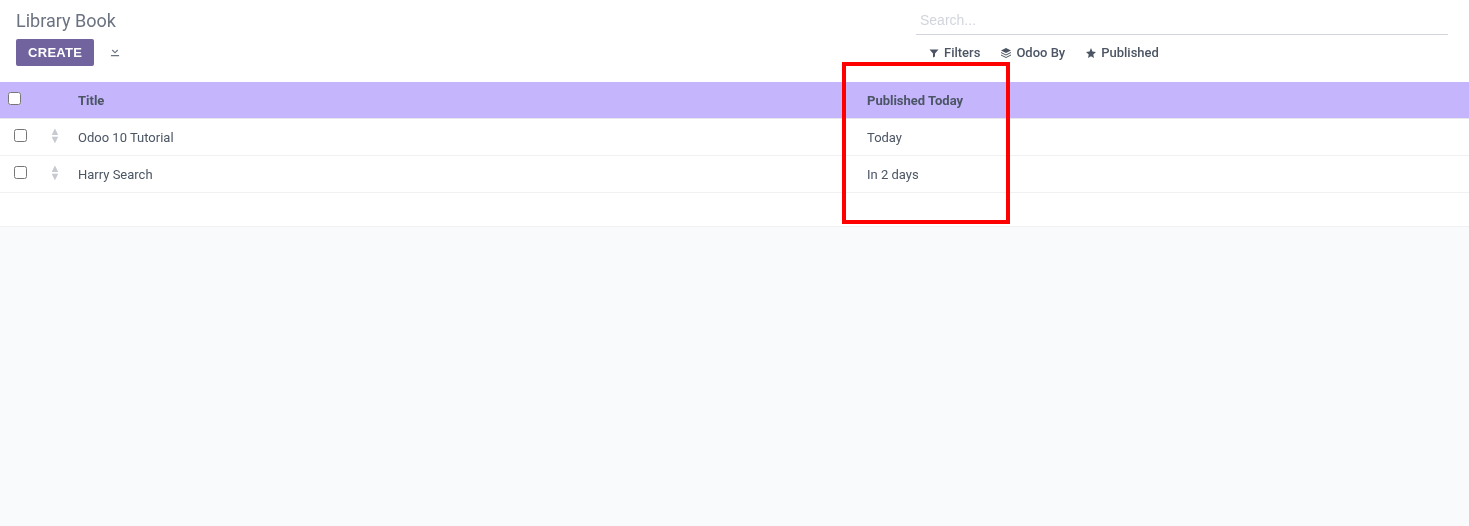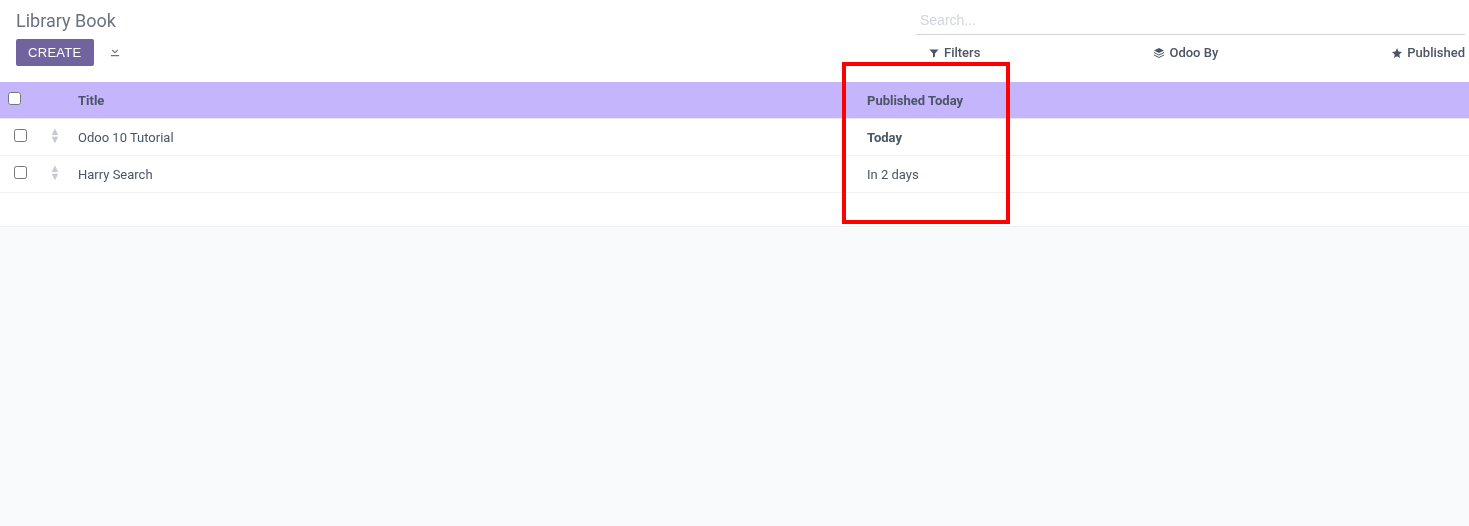--- a/index.html
+++ b/index.html
@@ -7,41 +7,41 @@
     width: 1469px;
     height: 526px;
     font-family: -apple-system, BlinkMacSystemFont, "Segoe UI", Roboto, "Helvetica Neue", Arial, sans-serif;
     font-size: 13px;
     color: #374151;
     background: #f9f9f9;
     overflow: hidden;
   }
   body { background: #ffffff; }
 
-  .controlpanel { padding: 8px 4px 8px 16px; }
+  .controlpanel { padding: 8px 21px 8px 16px; }
   .cp-top { display: flex; align-items: flex-start; }
   .cp-left { flex: 0 0 900px; }
   .cp-right { flex: 1; }
 
   .breadcrumb {
     font-size: 18px;
     color: #6b7280;
     font-weight: 400;
     margin-top: 2px;
     margin-bottom: 8px;
   }
 
   .btn-row { display: flex; align-items: center; gap: 8px; margin-top: 4px; }
   .btn-create {
     background: #71639e;
     color: #fff;
     border: none;
     padding: 6px 12px;
     font-size: 13px;
-    font-weight: 400;
+    font-weight: 700;
     letter-spacing: 0.3px;
     cursor: pointer;
     border-radius: 2px;
   }
   .btn-icon {
     background: transparent;
     border: none;
     color: #6b7280;
     font-size: 14px;
     cursor: pointer;
@@ -61,21 +61,20 @@
   }
   .search-input::placeholder { color: #d1d5db; }
 
   .search-options {
     display: flex;
     gap: 20px;
     margin-top: 10px;
     padding-left: 12px;
     font-size: 13px;
     color: #4b5563;
-    justify-content: space-between;
   }
   .search-opt { display: inline-flex; align-items: center; gap: 4px; cursor: pointer; font-weight:500;}
   .search-opt svg { width: 12px; height: 12px; fill: #4b5563; }
 
   
   .list-wrap { margin-top: 8px; }
   table.listview {
     width: 100%;
     border-collapse: collapse;
     background: #fff;
@@ -95,21 +94,21 @@
     color: #4b5563;
     font-size: 13px;
     vertical-align: middle;
   }
   .col-chk { width: 40px; text-align: center; }
   .col-handle { width: 30px; text-align: center; color: #c0c4cc; }
   .col-title { }
   .col-date { width: 610px; }
   .handle-ico { color: #c7cad1; font-size: 11px; line-height: 8px; display:inline-block; cursor: grab;}
   .handle-ico span{display:block;}
-  .date-today { color: #b08b26; font-weight: 700; }
+  .date-today { color: #b08b26; font-weight: 400; }
   .chk { cursor: pointer; width:13px; height:13px; }
 
   
   .highlight-box {
     position: absolute;
     border: 4px solid #ff0000;
     pointer-events: none;
     z-index: 50;
   }
 

